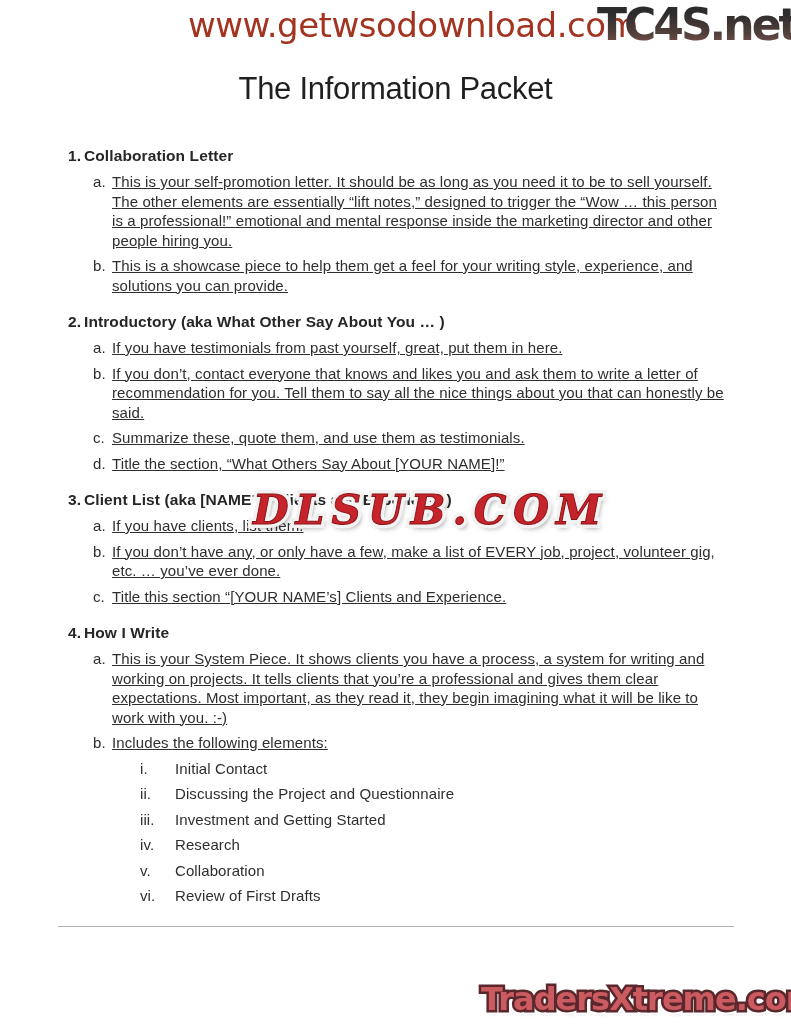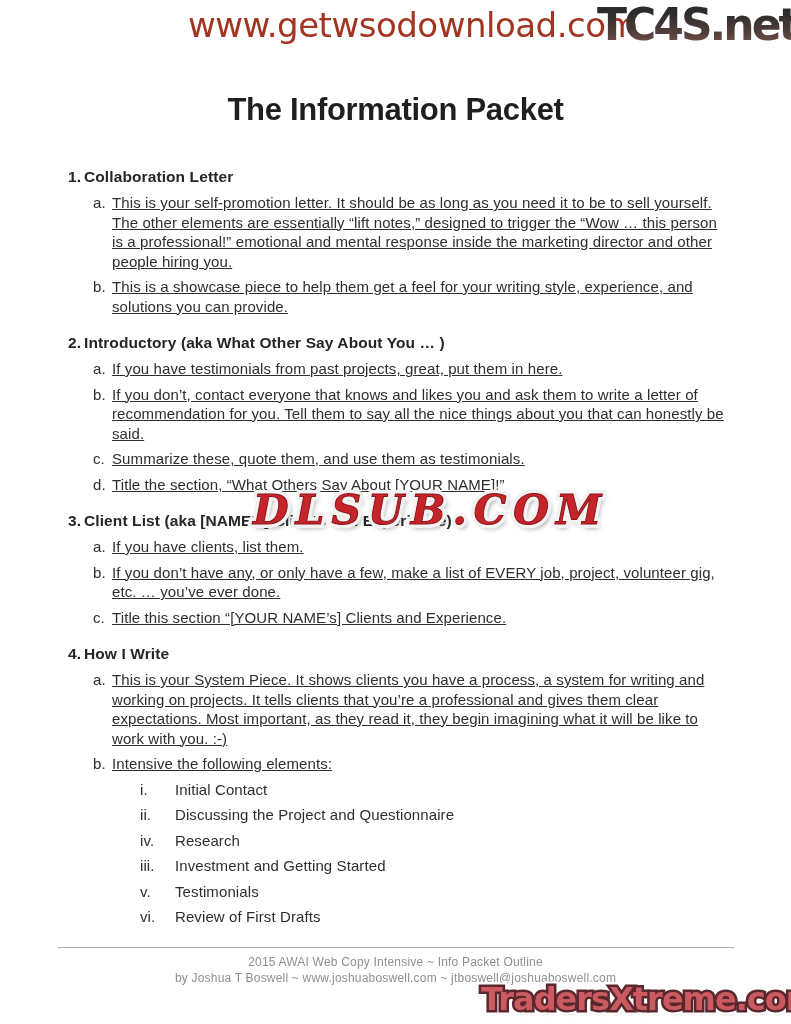--- a/index.html
+++ b/index.html
@@ -27,24 +27,24 @@
     font-weight:bold;font-size:44px;line-height:48px;
     letter-spacing:-3px;white-space:nowrap;
     background:linear-gradient(180deg,#2c2c2c 25%,#55413c 70%,#8a5a50 100%);
     -webkit-background-clip:text;background-clip:text;
     color:transparent;
     text-shadow:none;
   }
 
   
   .title{
-    margin:0;padding-top:89px;
+    margin:0;padding-top:68px;
     text-align:center;
     font-size:31px;line-height:41px;
-    font-weight:700;
+    font-weight:400;
     color:#1f1f1f;letter-spacing:-0.3px;
   }
   .title span{display:block;}
 
   
   .content{
     margin:37px 64px 0 68px;
     font-size:15px;line-height:19.5px;
     letter-spacing:0.1px;
   }
@@ -151,21 +151,21 @@
       </div>
     </div>
 
     <div class="section">
       <div class="sec-head">
         <span class="sec-num">2.</span>
         <span class="sec-title">Introductory (aka What Other Say About You … )</span>
       </div>
       <div class="item">
         <span class="marker">a.</span>
-        <span class="itext">If you have testimonials from past projects, great, put them in here.</span>
+        <span class="itext">If you have testimonials from past yourself, great, put them in here.</span>
       </div>
       <div class="item">
         <span class="marker">b.</span>
         <span class="itext">If you don’t, contact everyone that knows and likes you and ask them to write a letter of recommendation for you. Tell them to say all the nice things about you that can honestly be said.</span>
       </div>
       <div class="item">
         <span class="marker">c.</span>
         <span class="itext">Summarize these, quote them, and use them as testimonials.</span>
       </div>
       <div class="item">
@@ -197,55 +197,51 @@
       <div class="sec-head">
         <span class="sec-num">4.</span>
         <span class="sec-title">How I Write</span>
       </div>
       <div class="item">
         <span class="marker">a.</span>
         <span class="itext">This is your System Piece. It shows clients you have a process, a system for writing and working on projects. It tells clients that you’re a professional and gives them clear expectations. Most important, as they read it, they begin imagining what it will be like to work with you. :-)</span>
       </div>
       <div class="item">
         <span class="marker">b.</span>
-        <span class="itext">Intensive the following elements:</span>
+        <span class="itext">Includes the following elements:</span>
       </div>
       <div class="roman-item">
         <span class="r-marker">i.</span>
         <span>Initial Contact</span>
       </div>
       <div class="roman-item">
         <span class="r-marker">ii.</span>
         <span>Discussing the Project and Questionnaire</span>
       </div>
       <div class="roman-item">
+        <span class="r-marker">iii.</span>
+        <span>Investment and Getting Started</span>
+      </div>
+      <div class="roman-item">
         <span class="r-marker">iv.</span>
         <span>Research</span>
       </div>
       <div class="roman-item">
-        <span class="r-marker">iii.</span>
-        <span>Investment and Getting Started</span>
-      </div>
-      <div class="roman-item">
         <span class="r-marker">v.</span>
-        <span>Testimonials</span>
+        <span>Collaboration</span>
       </div>
       <div class="roman-item">
         <span class="r-marker">vi.</span>
         <span>Review of First Drafts</span>
       </div>
     </div>
 
   </div>
 
   <div class="footer-rule"></div>
-  <div class="footer">
-    <div>2015 AWAI Web Copy Intensive ~ Info Packet Outline</div>
-    <div>by Joshua T Boswell ~ www.joshuaboswell.com ~ jtboswell@joshuaboswell.com</div>
-  </div>
 
   <div class="wm-dlsub">
     <span class="dlsub-back">DLSUB.COM</span>
     <span class="dlsub-front">DLSUB.COM</span>
   </div>
 
   <div class="wm-traders">
     <span class="traders-glow">TradersXtreme.com</span>
     <span class="traders-outline">TradersXtreme.com</span>
     <span class="traders-fill">TradersXtreme.com</span>

